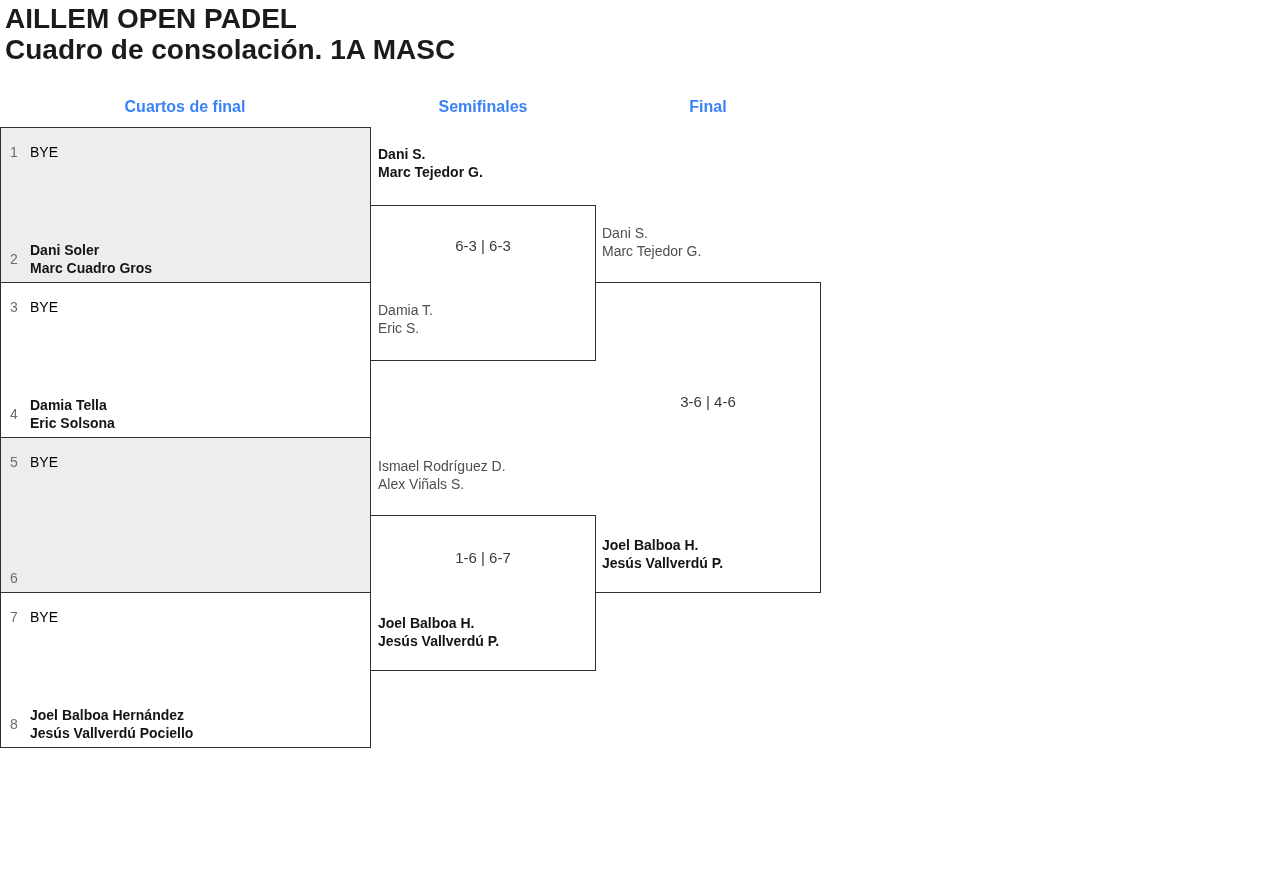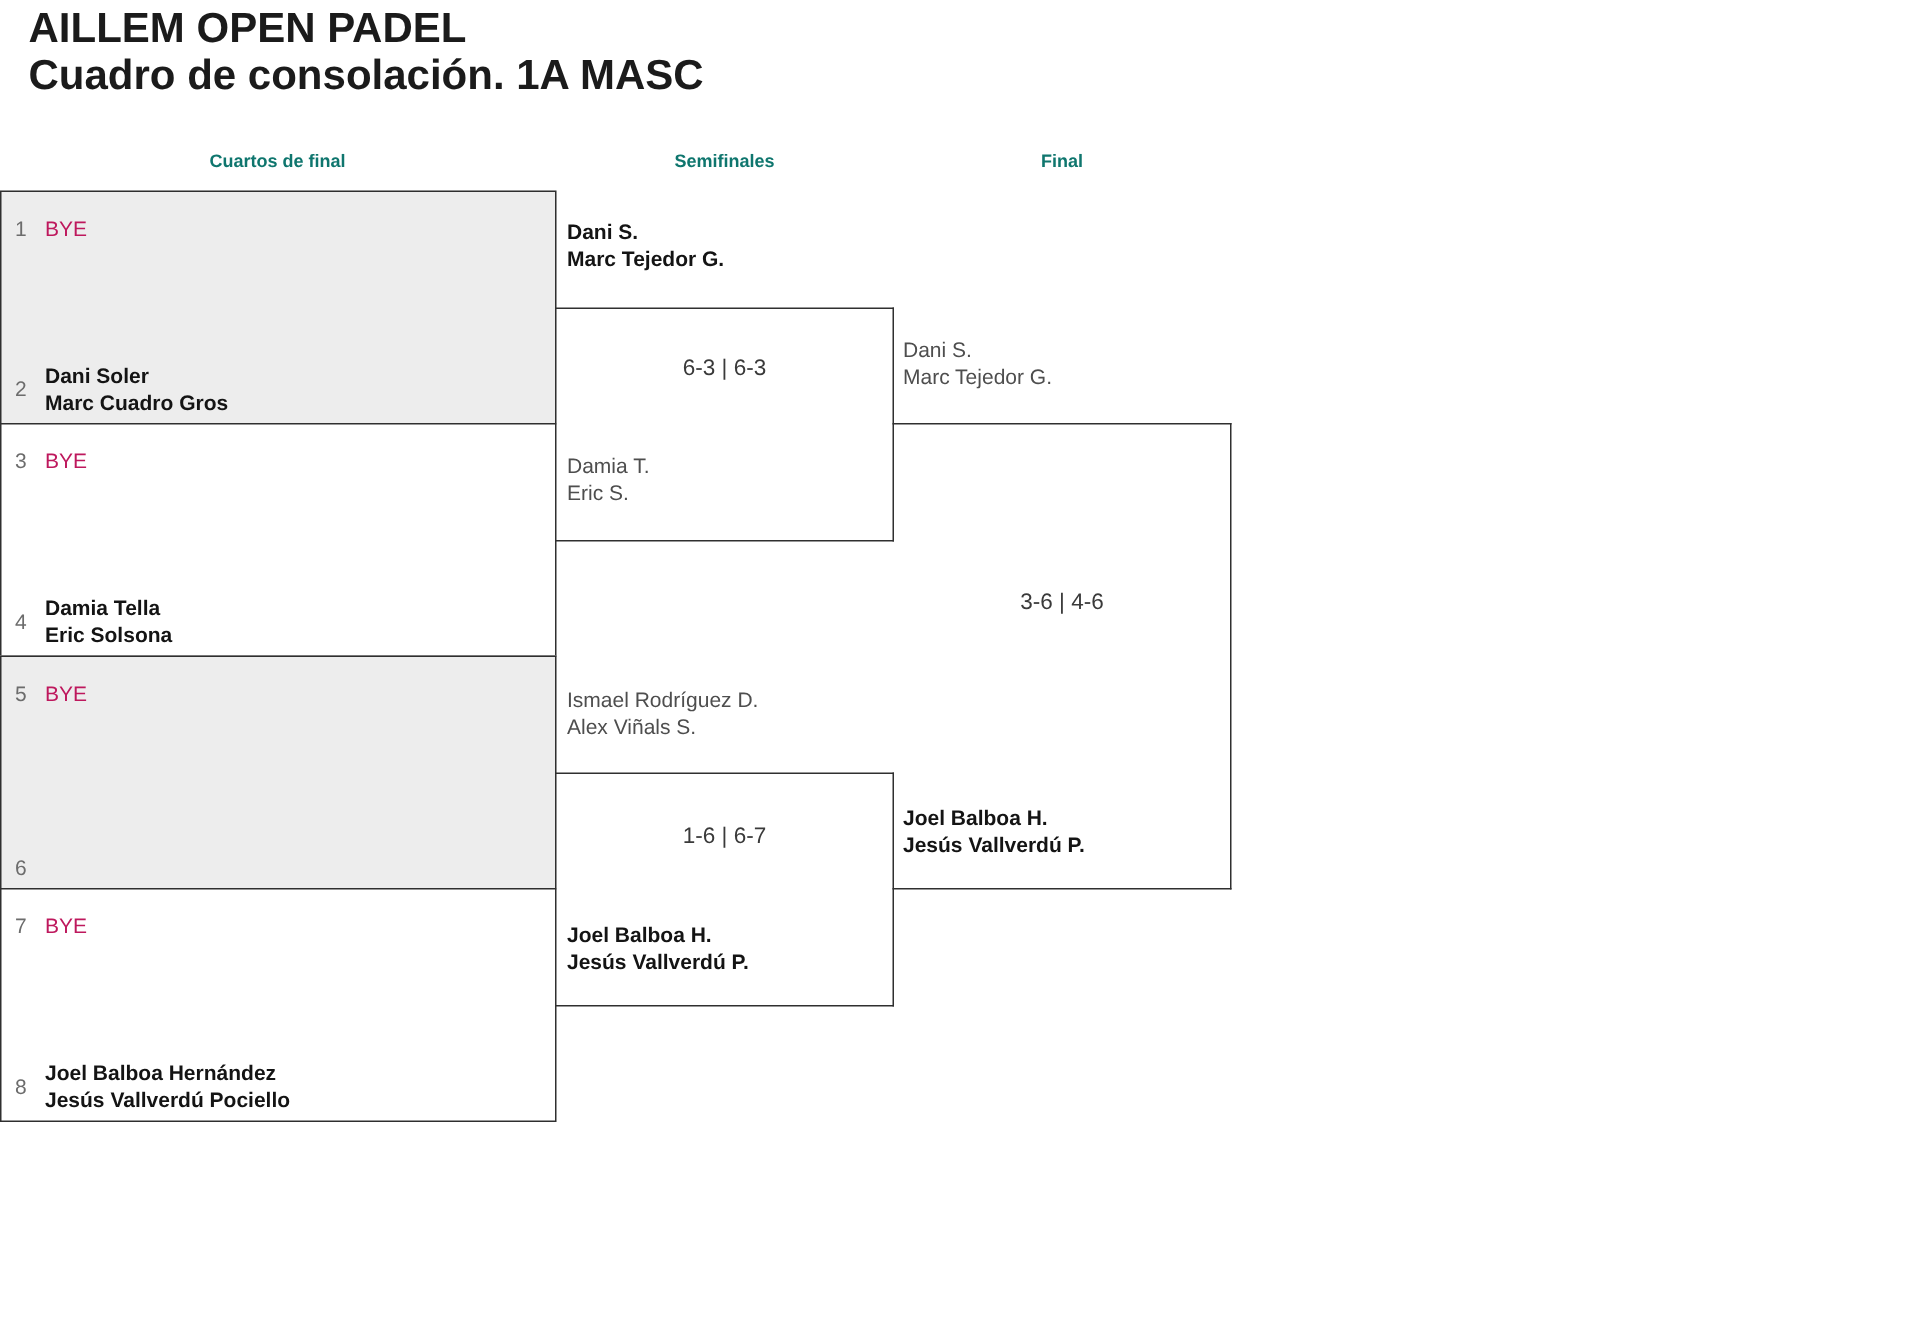--- a/index.html
+++ b/index.html
@@ -2,46 +2,46 @@
 <html><head>
 <meta charset="utf-8">
 <style>
   html,body{margin:0;padding:0;background:#ffffff;}
   #canvas{
     position:relative;width:1280px;height:883px;background:#ffffff;
     font-family:"Liberation Sans", sans-serif;overflow:hidden;
     -webkit-font-smoothing:antialiased;
   }
   
-  .title{position:absolute;left:19px;top:3px;font-size:28px;line-height:31px;
+  .title{position:absolute;left:5px;top:3px;font-size:28px;line-height:31px;
          font-weight:700;color:#1b1b1b;}
   
   .logo{position:absolute;top:0;right:0;width:290px;height:75px;}
   .logo-text{position:absolute;right:3px;top:14px;font-size:47px;line-height:50px;
              font-weight:800;color:#79b829;letter-spacing:-1.5px;}
   
-  .round-header{position:absolute;top:97px;font-size:12px;font-weight:700;
-                color:#0f766e;text-align:center;line-height:20px;}
+  .round-header{position:absolute;top:97px;font-size:16px;font-weight:700;
+                color:#3b82f6;text-align:center;line-height:20px;}
   .rh1{left:0;width:370px;}
   .rh2{left:370px;width:226px;}
   .rh3{left:595px;width:226px;}
   
   .match{position:absolute;left:0;width:371px;height:156px;box-sizing:border-box;
          border:1px solid #2f2f2f;background:#ffffff;}
   .qf1{top:127px;} .qf2{top:282px;} .qf3{top:437px;} .qf4{top:592px;}
   .shaded{background:#ededed;}
   .slot{position:absolute;left:9px;right:6px;display:flex;align-items:center;}
   .slot-top{top:15px;}
   .slot-bottom{bottom:5px;}
   .seed{flex:0 0 15px;width:15px;font-size:14px;line-height:18px;color:#6c6c6c;}
   .names{margin-left:5px;}
   .nline{font-size:14px;line-height:18px;color:#161616;}
   .winner .nline{font-weight:700;color:#141414;}
   .loser  .nline{font-weight:400;color:#4e4e4e;}
-  .bye    .nline{font-weight:400;color:#be185d;}
+  .bye    .nline{font-weight:400;color:#000000;}
   
   .sf-box{position:absolute;left:370px;width:226px;height:156px;box-sizing:border-box;
           border:1px solid #2f2f2f;border-left:none;background:transparent;}
   .sf1{top:205px;} .sf2{top:515px;}
   .final-box{position:absolute;left:595px;top:282px;width:226px;height:311px;
              box-sizing:border-box;border:1px solid #2f2f2f;border-left:none;
              background:transparent;}
   
   .adv{position:absolute;}
   .adv .nline{font-size:14px;line-height:18px;}

